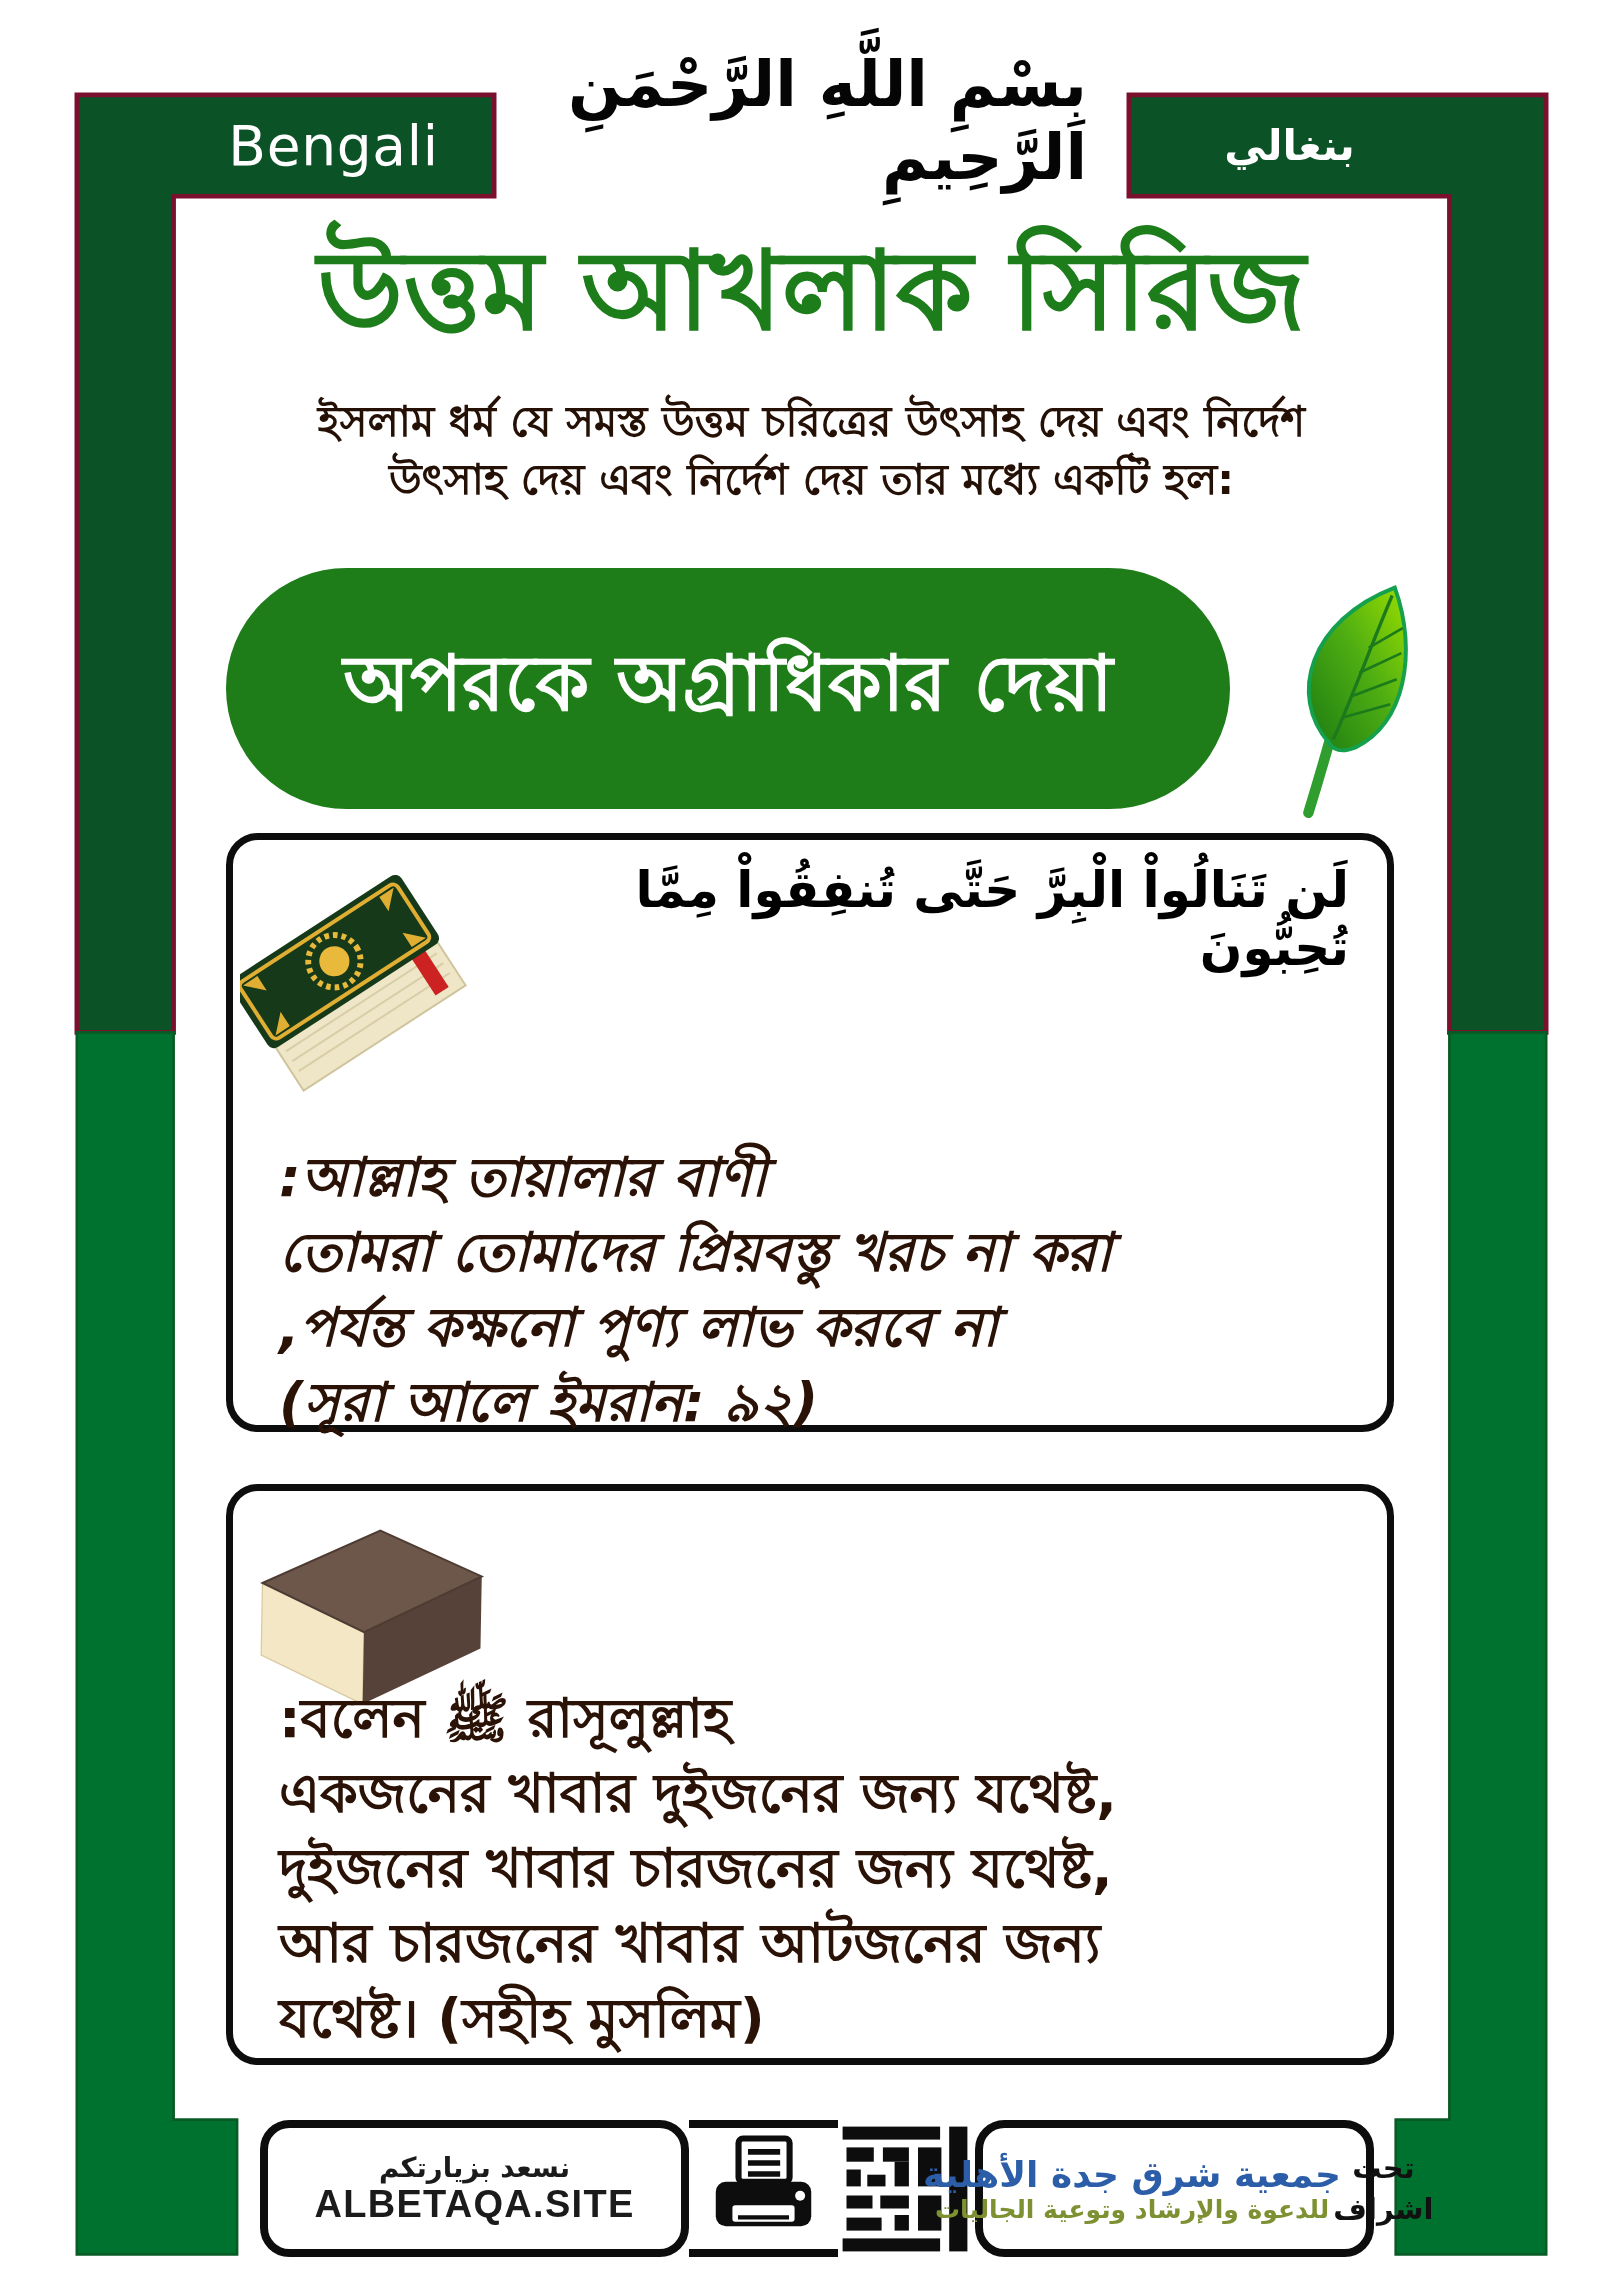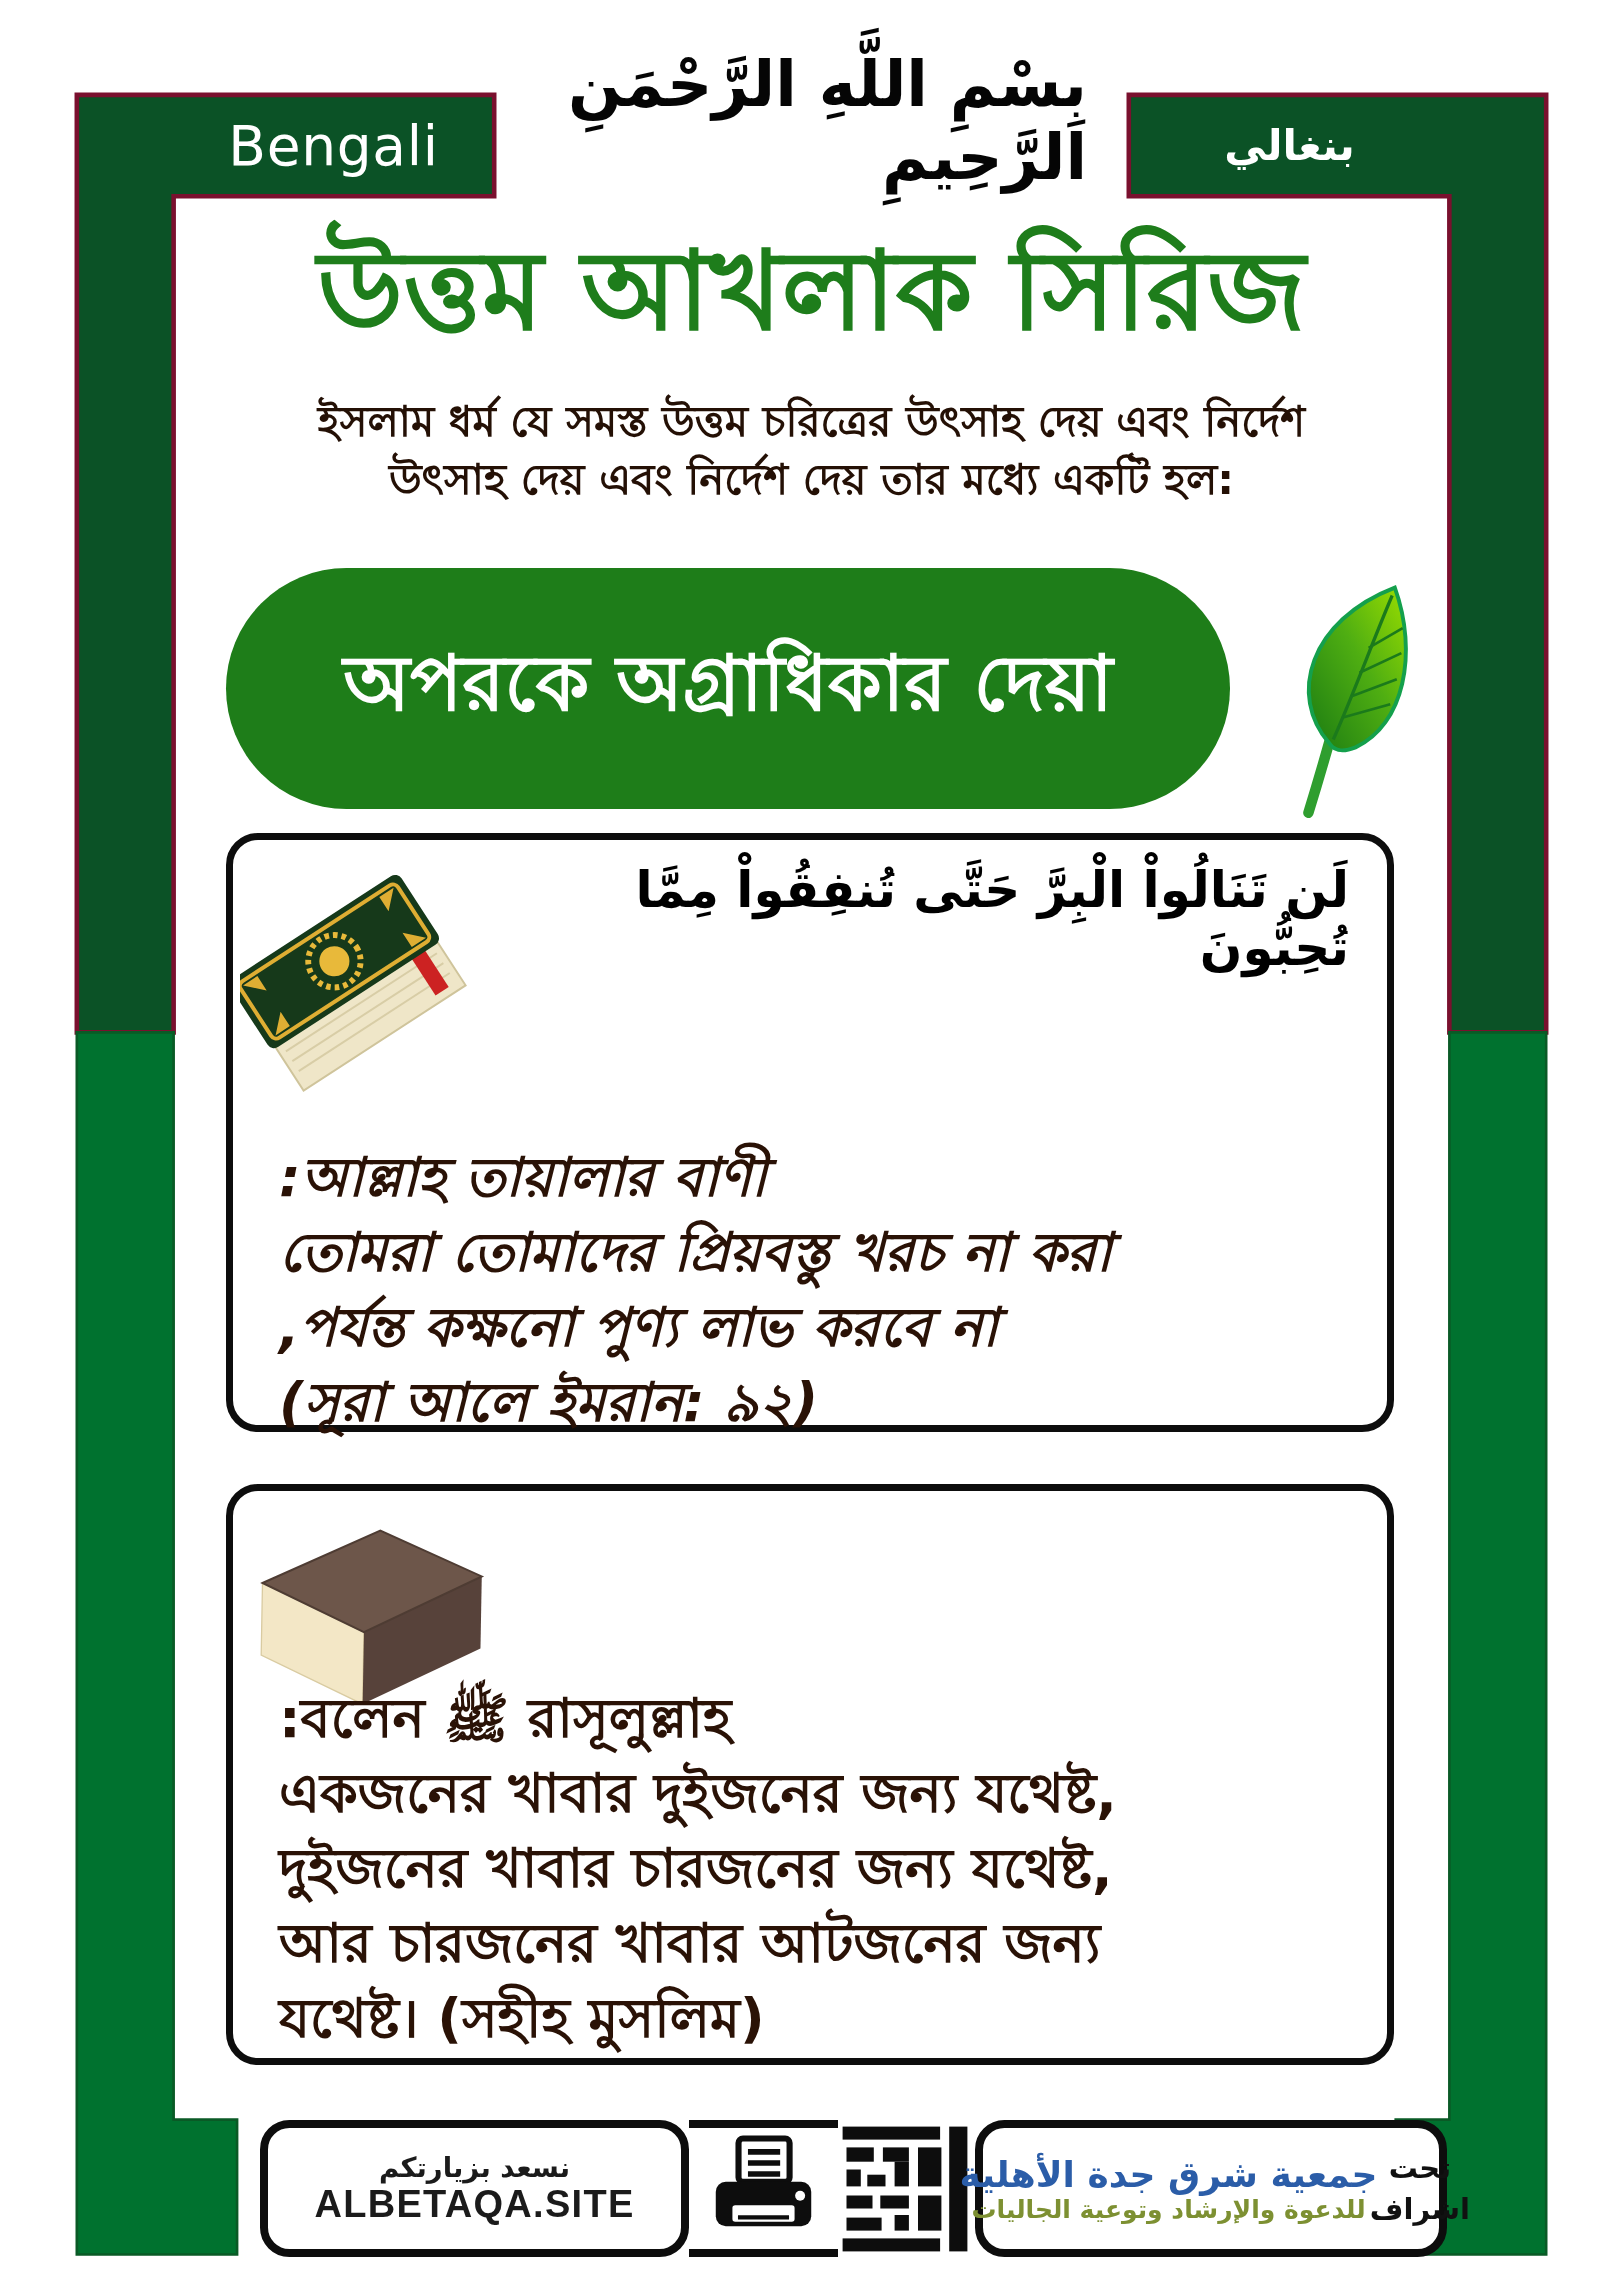--- a/index.html
+++ b/index.html
@@ -59,21 +59,21 @@
   }
   .box-quran .box-lines{top:300px;width:1073px;font-style:italic;}
   .box-hadith .box-lines{top:190px;width:1073px;}
 
   .footer-box{
     position:absolute;top:2120px;height:137px;background:#ffffff;
     border:8.5px solid #0d0d0d;border-radius:29.4px;box-sizing:border-box;
     display:flex;flex-direction:column;align-items:center;justify-content:center;
   }
   .footer-box.left{left:260px;width:429px;}
-  .footer-box.right{left:975px;width:472px;flex-direction:row;padding:0 17px;}
+  .footer-box.right{left:975px;width:399px;flex-direction:row;padding:0 17px;}
   .visit-text{font-size:27.5px;font-weight:bold;color:#1b1b1b;direction:rtl;}
   .site-text{font-size:38px;font-weight:800;color:#1b1b1b;letter-spacing:1.3px;font-family:"Liberation Sans",sans-serif;}
   .printer-wrap{
     position:absolute;left:689px;top:2120px;width:149px;height:137px;box-sizing:border-box;
     border-top:8.5px solid #0d0d0d;border-bottom:8.5px solid #0d0d0d;
     display:flex;align-items:center;justify-content:center;background:#fff;
   }
   .kufic-wrap{position:absolute;left:838px;top:2120px;width:134px;height:137px;background:#fff;
     display:flex;align-items:center;justify-content:center;}
   .org-callig{flex:1;display:flex;flex-direction:column;align-items:center;justify-content:center;direction:rtl;}

